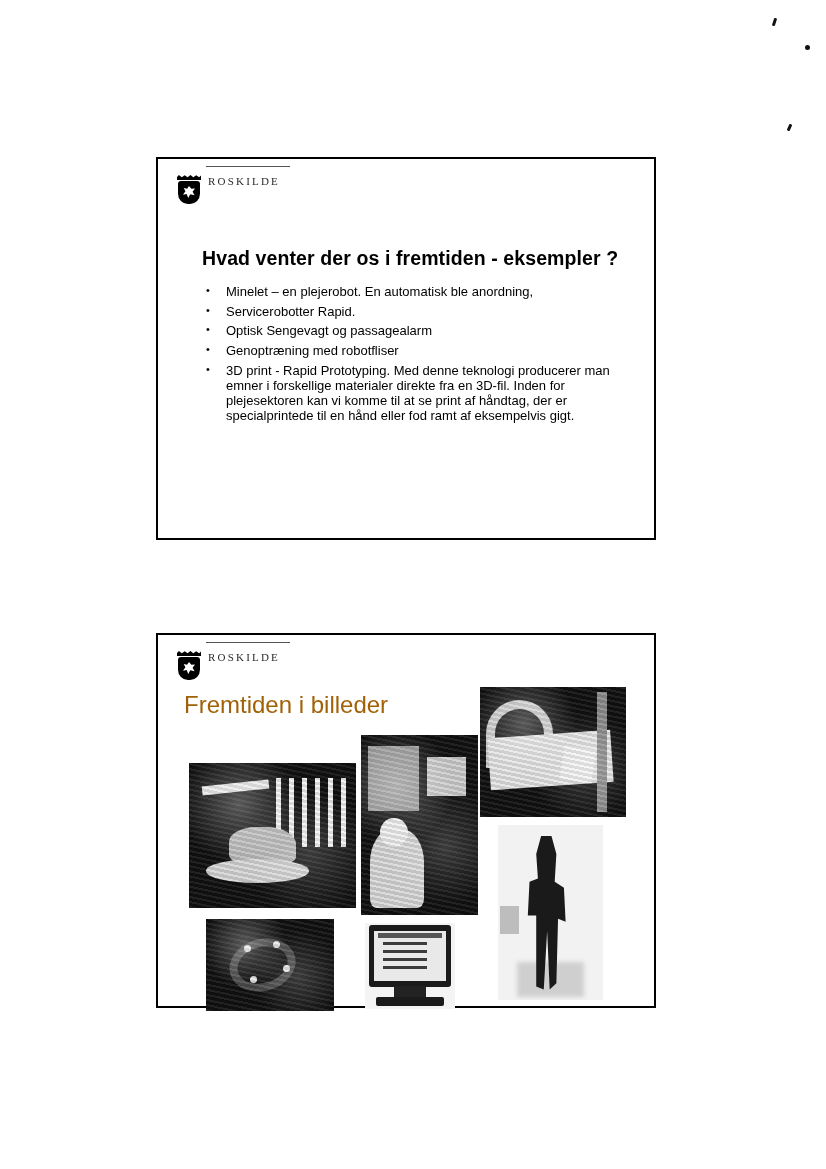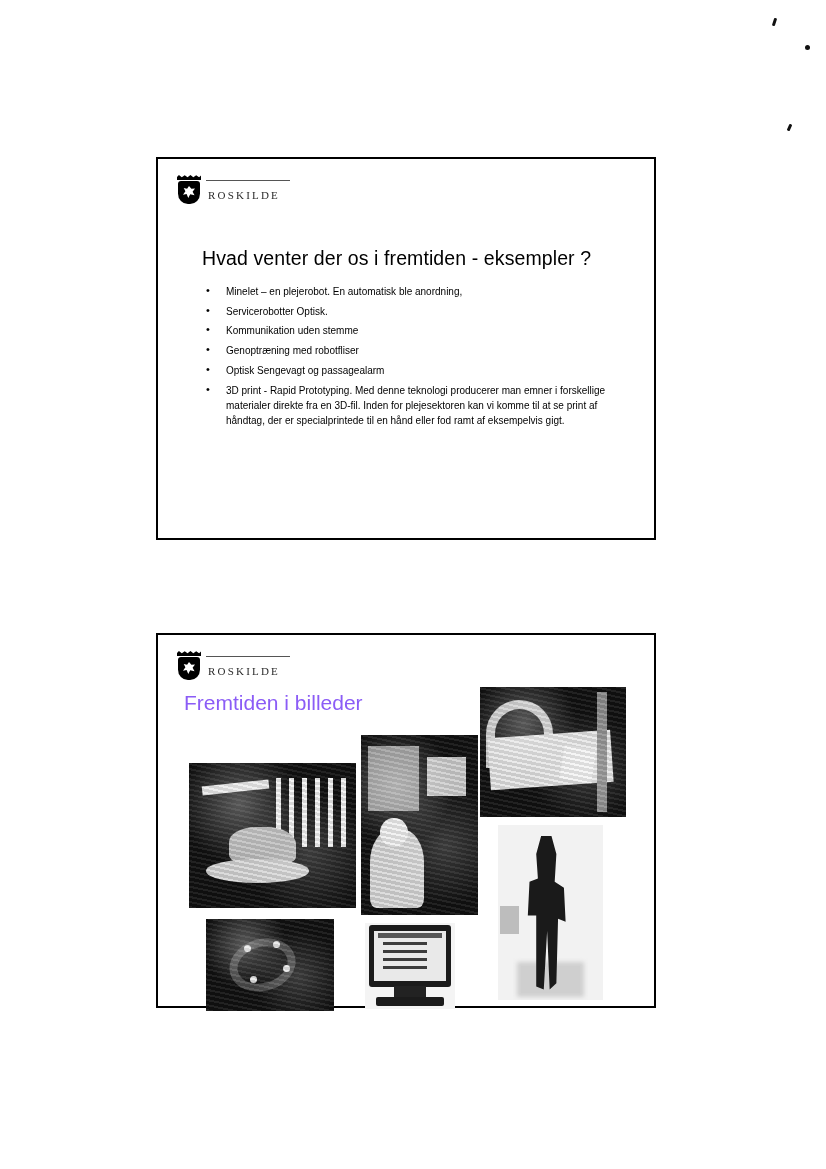--- a/index.html
+++ b/index.html
@@ -34,21 +34,21 @@
   }
   #slide-1 { left: 156px; top: 157px; width: 500px; height: 383px; }
   #slide-2 { left: 156px; top: 633px; width: 500px; height: 375px; }
 
   
   .logo-block {
     position: absolute;
     left: 18px;
     top: 16px;
     display: flex;
-    align-items: flex-end;
+    align-items: flex-start;
   }
   .crest {
     width: 26px;
     height: 30px;
     position: relative;
     margin-right: 6px;
   }
   .crest .crest-top {
     position: absolute;
     left: 1px; top: 0px;
@@ -87,56 +87,56 @@
     height: 1px;
     background: #555;
   }
 
   
   .slide-title {
     position: absolute;
     left: 44px;
     top: 88px;
     font-size: 19.5px;
-    font-weight: normal;
+    font-weight: bold;
     letter-spacing: 0.1px;
     color: #000;
   }
   ul.bullets {
     position: absolute;
     left: 44px;
     top: 125px;
     width: 418px;
     margin: 0;
     padding: 0;
     list-style: none;
   }
   ul.bullets li {
     position: relative;
     padding-left: 24px;
-    font-size: 10px;
+    font-size: 13px;
     line-height: 15.2px;
     margin-bottom: 4.5px;
     color: #000;
   }
   ul.bullets li::before {
     content: "\2022";
     position: absolute;
     left: 4px;
     top: -1px;
     font-size: 11px;
   }
 
   
   .slide2-title {
     position: absolute;
     left: 26px;
     top: 56px;
-    font-size: 21px;
-    color: #8b5cf6;
+    font-size: 24px;
+    color: #a16207;
   }
 
   .photo {
     position: absolute;
     background: #111;
     overflow: hidden;
   }
   .photo::after {
     content: "";
     position: absolute;
@@ -346,24 +346,23 @@
       <div class="crest-body"></div>
       <div class="crest-bird"></div>
     </div>
     <div class="logo-wordmark">ROSKILDE</div>
   </div>
 
   <div class="slide-title">Hvad venter der os i fremtiden - eksempler ?</div>
 
   <ul class="bullets">
     <li>Minelet – en plejerobot. En automatisk ble anordning,</li>
-    <li>Servicerobotter Optisk.</li>
-    <li>Kommunikation uden stemme</li>
+    <li>Servicerobotter Rapid.</li>
+    <li>Optisk Sengevagt og passagealarm</li>
     <li>Genoptræning med robotfliser</li>
-    <li>Optisk Sengevagt og passagealarm</li>
     <li>3D print - Rapid Prototyping. Med denne teknologi producerer man emner i forskellige materialer direkte fra en 3D-fil. Inden for plejesektoren kan vi komme til at se print af håndtag, der er specialprintede til en hånd eller fod ramt af eksempelvis gigt.</li>
   </ul>
 </div>
 
 <div class="slide" id="slide-2">
 
   <div class="logo-block">
     <div class="crest">
       <div class="crest-top"></div>
       <div class="crest-body"></div>

